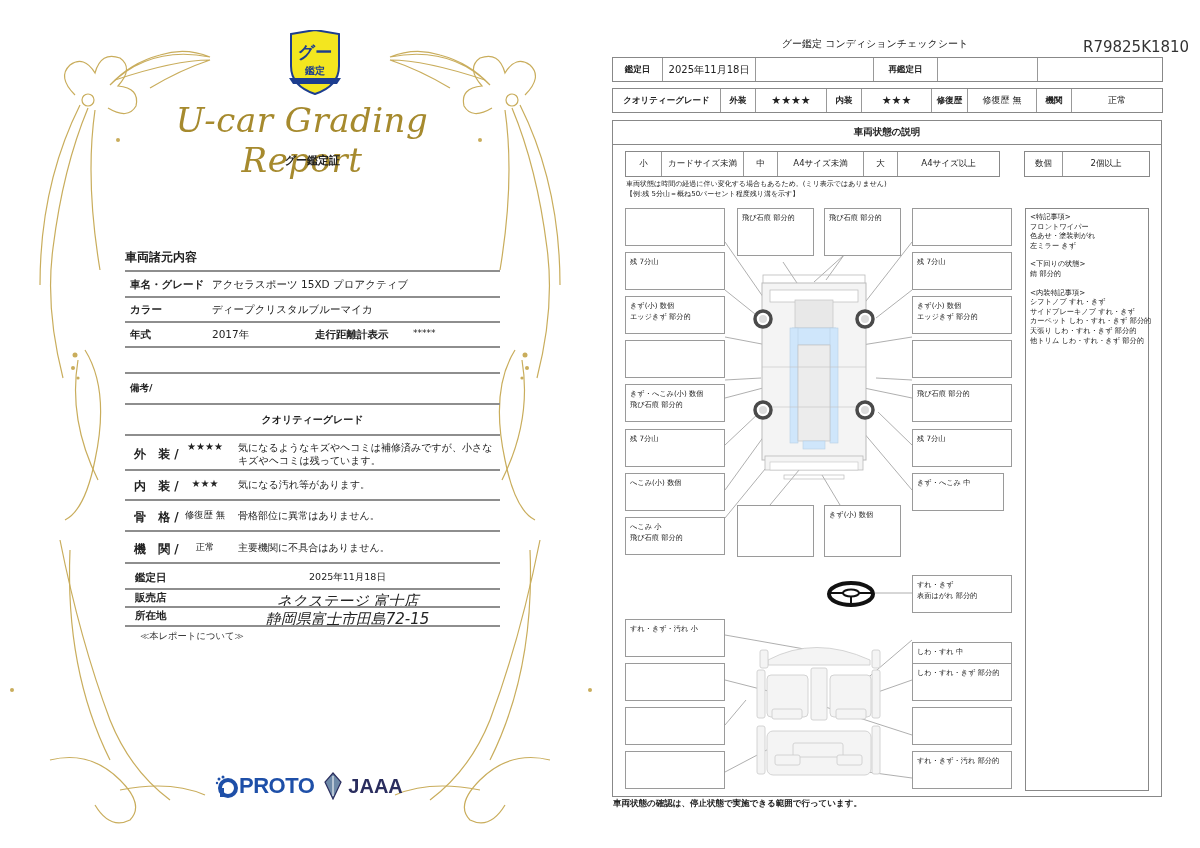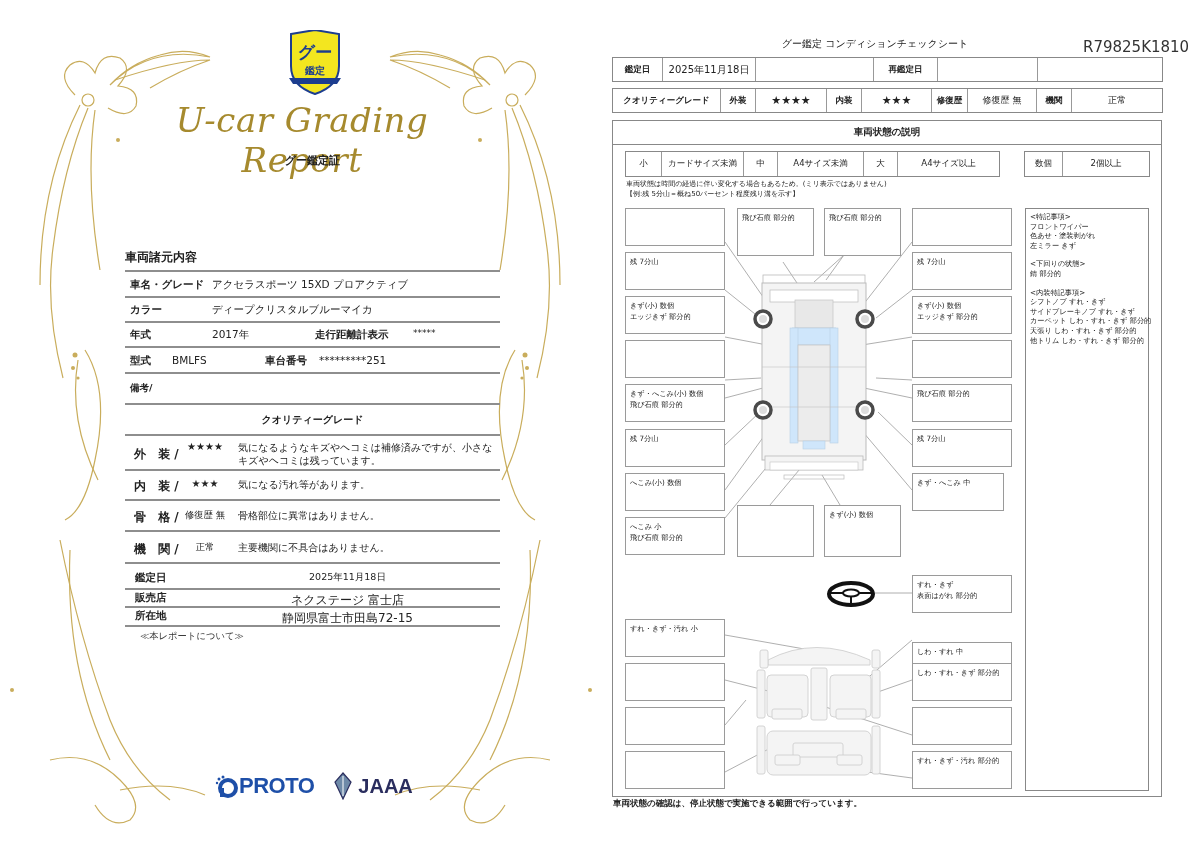--- a/index.html
+++ b/index.html
@@ -25,30 +25,30 @@
   .row .lbl { font-weight: bold; }
   .qg-title { position: absolute; left: 125px; top: 413px; width: 375px; text-align: center; font-size: 10px; font-weight: bold; }
   .qrow { position: absolute; left: 130px; width: 370px; font-size: 9.5px; color: #222; }
   .qrow .ql { position: absolute; left: 4px; font-weight: bold; font-size: 12px; letter-spacing: 4px; }
   .qrow .qv { position: absolute; left: 50px; width: 50px; text-align: center; font-size: 10px; }
   .qrow .qd { position: absolute; left: 108px; width: 262px; line-height: 13px; font-size: 10px; }
 
   .frow { position: absolute; left: 135px; width: 365px; font-size: 10.5px; }
   .frow .fl { position: absolute; left: 0; font-weight: bold; }
   .frow .fv { position: absolute; left: 60px; width: 305px; text-align: center; }
-  .frow .fv.small { font-size: 12px; }
+  .frow .fv.small { font-size: 15px; font-style: italic; }
 
   .notes { position: absolute; left: 140px; top: 630px; width: 360px;
     font-family: "DejaVu Serif", serif; font-size: 9.3px; line-height: 12.6px; color: #333; }
   .notes .nh { margin-bottom: 1px; }
   .notes ul { list-style: none; }
   .notes li { position: relative; padding-left: 14px; }
   .notes li::before { content: "・"; position: absolute; left: 0; }
 
-  .logos { position: absolute; left: 215px; top: 770px; height: 32px; display: flex; align-items: center; gap: 20px; }
+  .logos { position: absolute; left: 215px; top: 770px; height: 32px; display: flex; align-items: center; gap: 10px; }
   .logo-proto { display: flex; align-items: center; font-family: "Liberation Sans", sans-serif; font-weight: bold;
     font-size: 22px; color: #1e4fa8; letter-spacing: -0.5px; }
   .logo-jaaa { display: flex; align-items: center; gap: 6px; font-family: "Liberation Sans", sans-serif; font-weight: bold;
     font-size: 20px; color: #2a2d5e; }
 
   
   .right { position: absolute; left: 600px; top: 0; width: 600px; height: 848px; }
   .sheet-title { position: absolute; left: 140px; top: 37px; width: 270px; text-align: center; font-size: 10px; font-weight: normal; }
   .sheet-id { position: absolute; left: 483px; top: 38px; width: 80px; text-align: left; font-size: 15px; color: #333; }
 
@@ -153,26 +153,20 @@
     <span style="position:absolute;left:82px">ディープクリスタルブルーマイカ</span>
   </div>
   <div class="rule" style="top:321px"></div>
   <div class="row" style="top:328px;width:370px">
     <span class="lbl">年式</span>
     <span style="position:absolute;left:82px">2017年</span>
     <span class="lbl" style="position:absolute;left:185px">走行距離計表示</span>
     <span style="position:absolute;left:283px;font-size:9px">*****</span>
   </div>
   <div class="rule" style="top:346px"></div>
-  <div class="row" style="top:354px;width:370px">
-    <span class="lbl">型式</span>
-    <span style="position:absolute;left:42px">BMLFS</span>
-    <span class="lbl" style="position:absolute;left:135px">車台番号</span>
-    <span style="position:absolute;left:189px">*********251</span>
-  </div>
   <div class="rule" style="top:372px"></div>
   <div class="row" style="top:381px">
     <span class="lbl" style="font-size:9.5px">備考/</span>
   </div>
   <div class="rule" style="top:403px"></div>
 
   <div class="qg-title">クオリティーグレード</div>
   <div class="rule" style="top:434px"></div>
 
   <div class="qrow" style="top:441px;height:28px">

